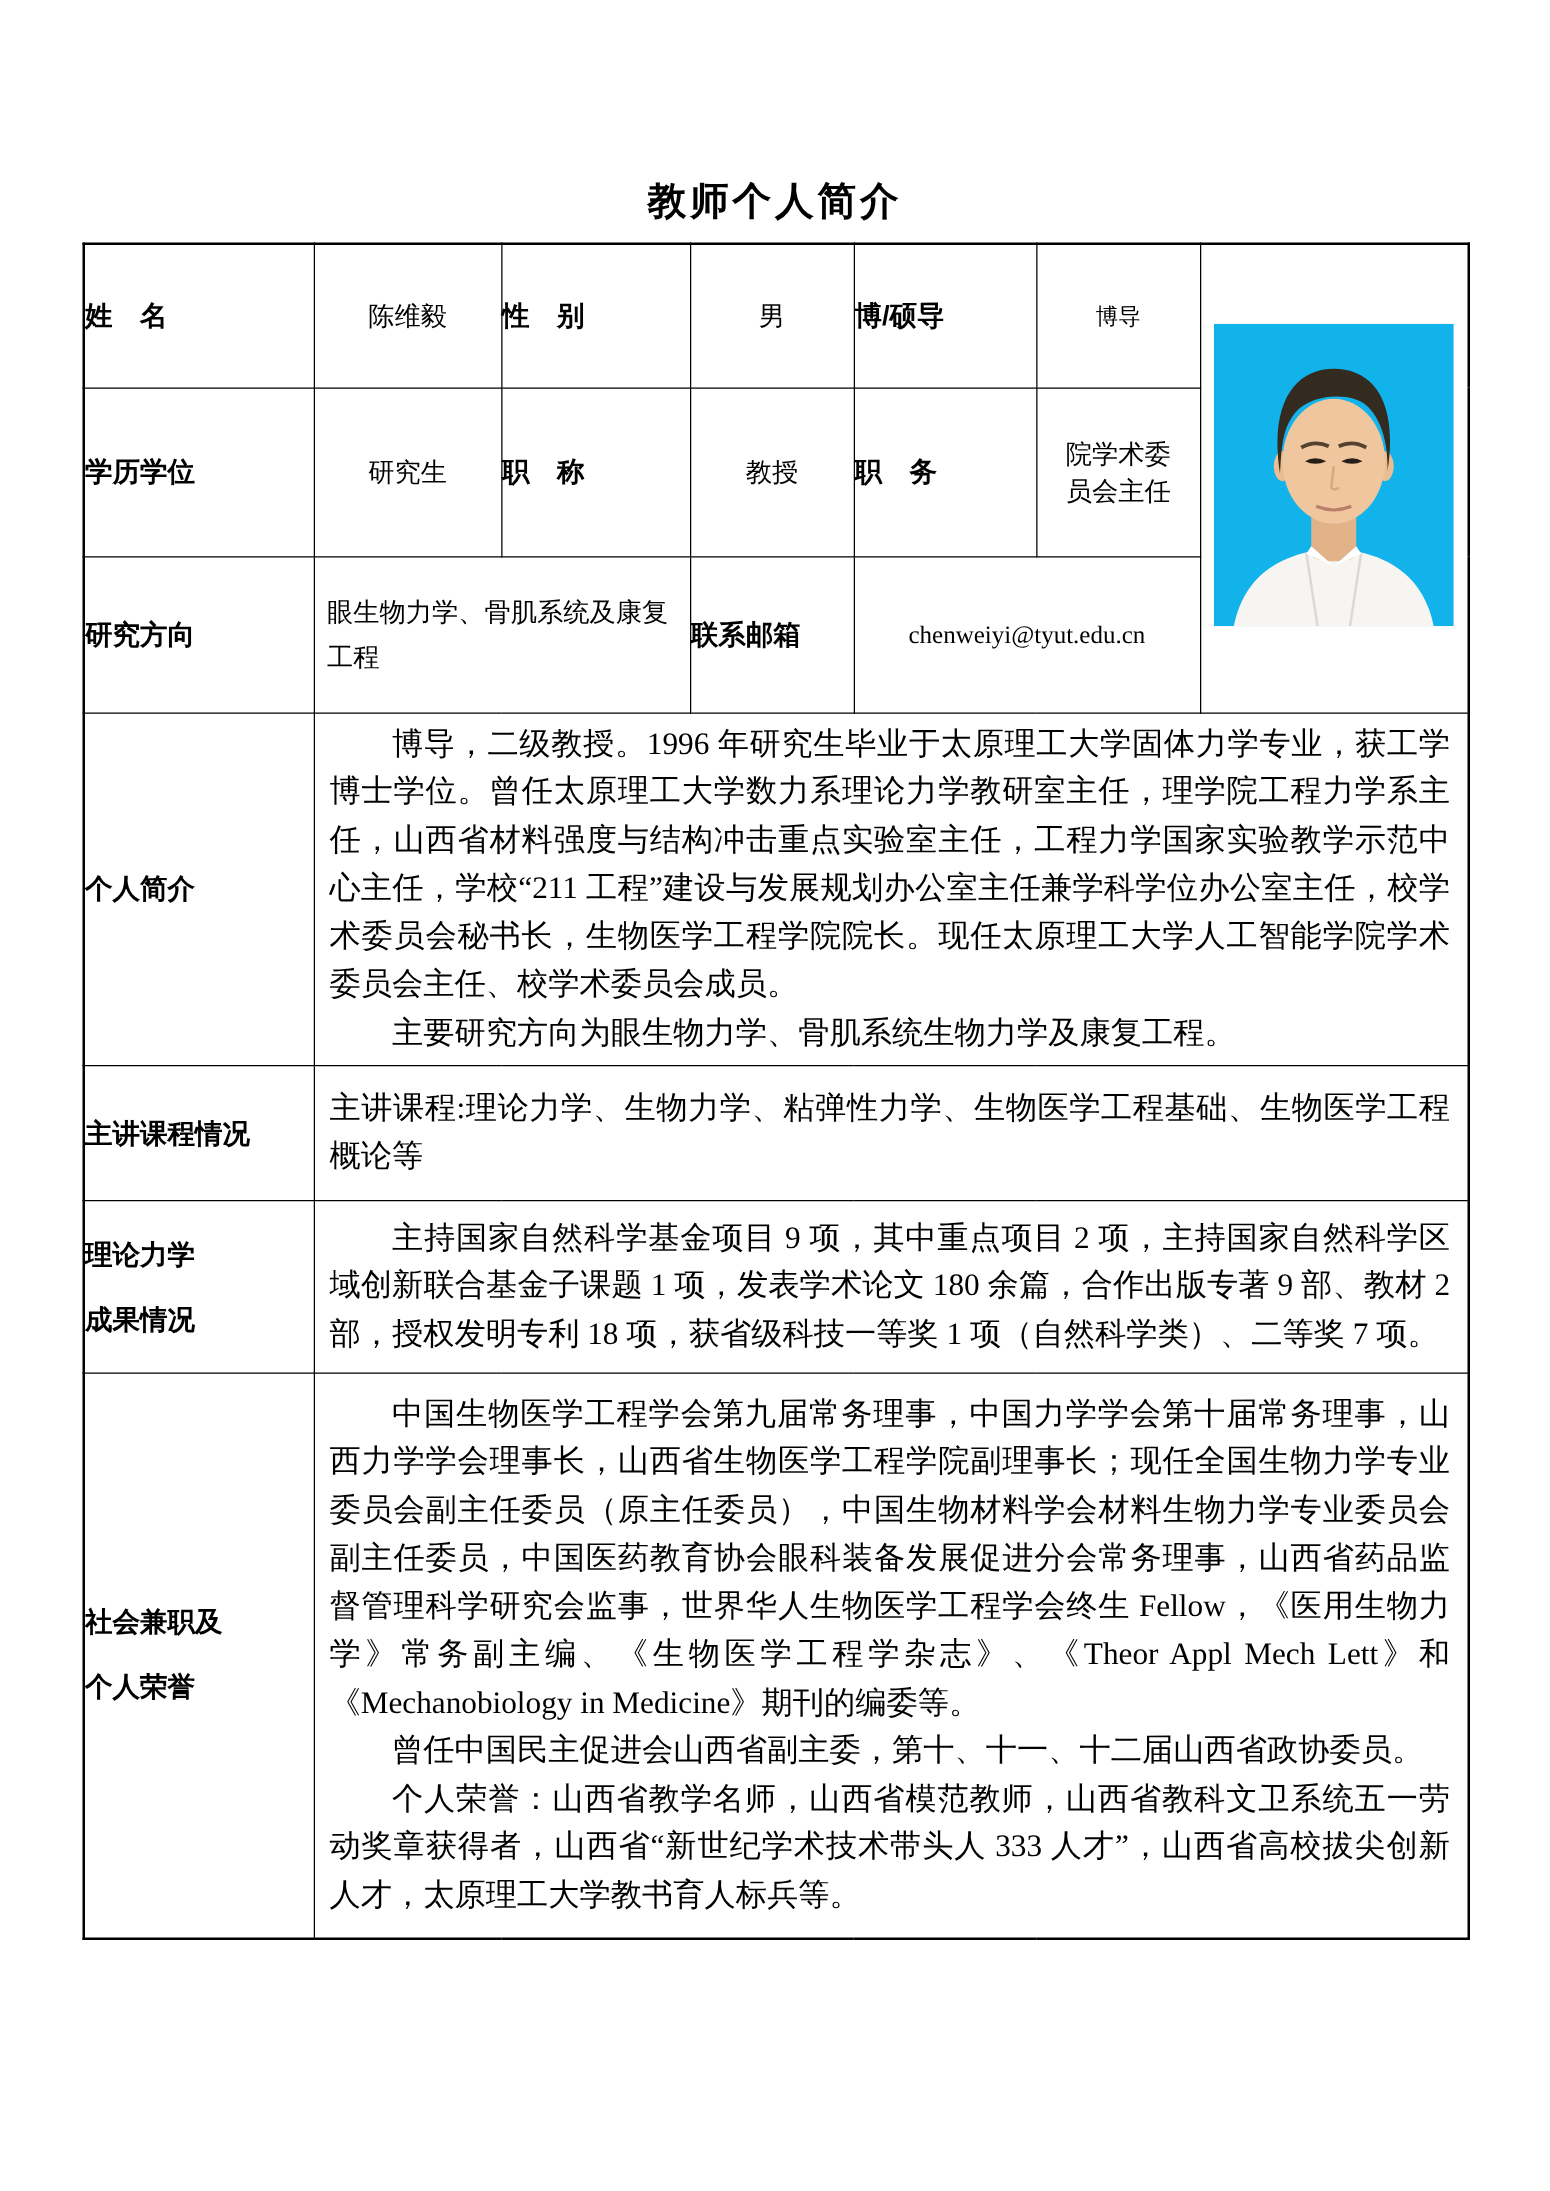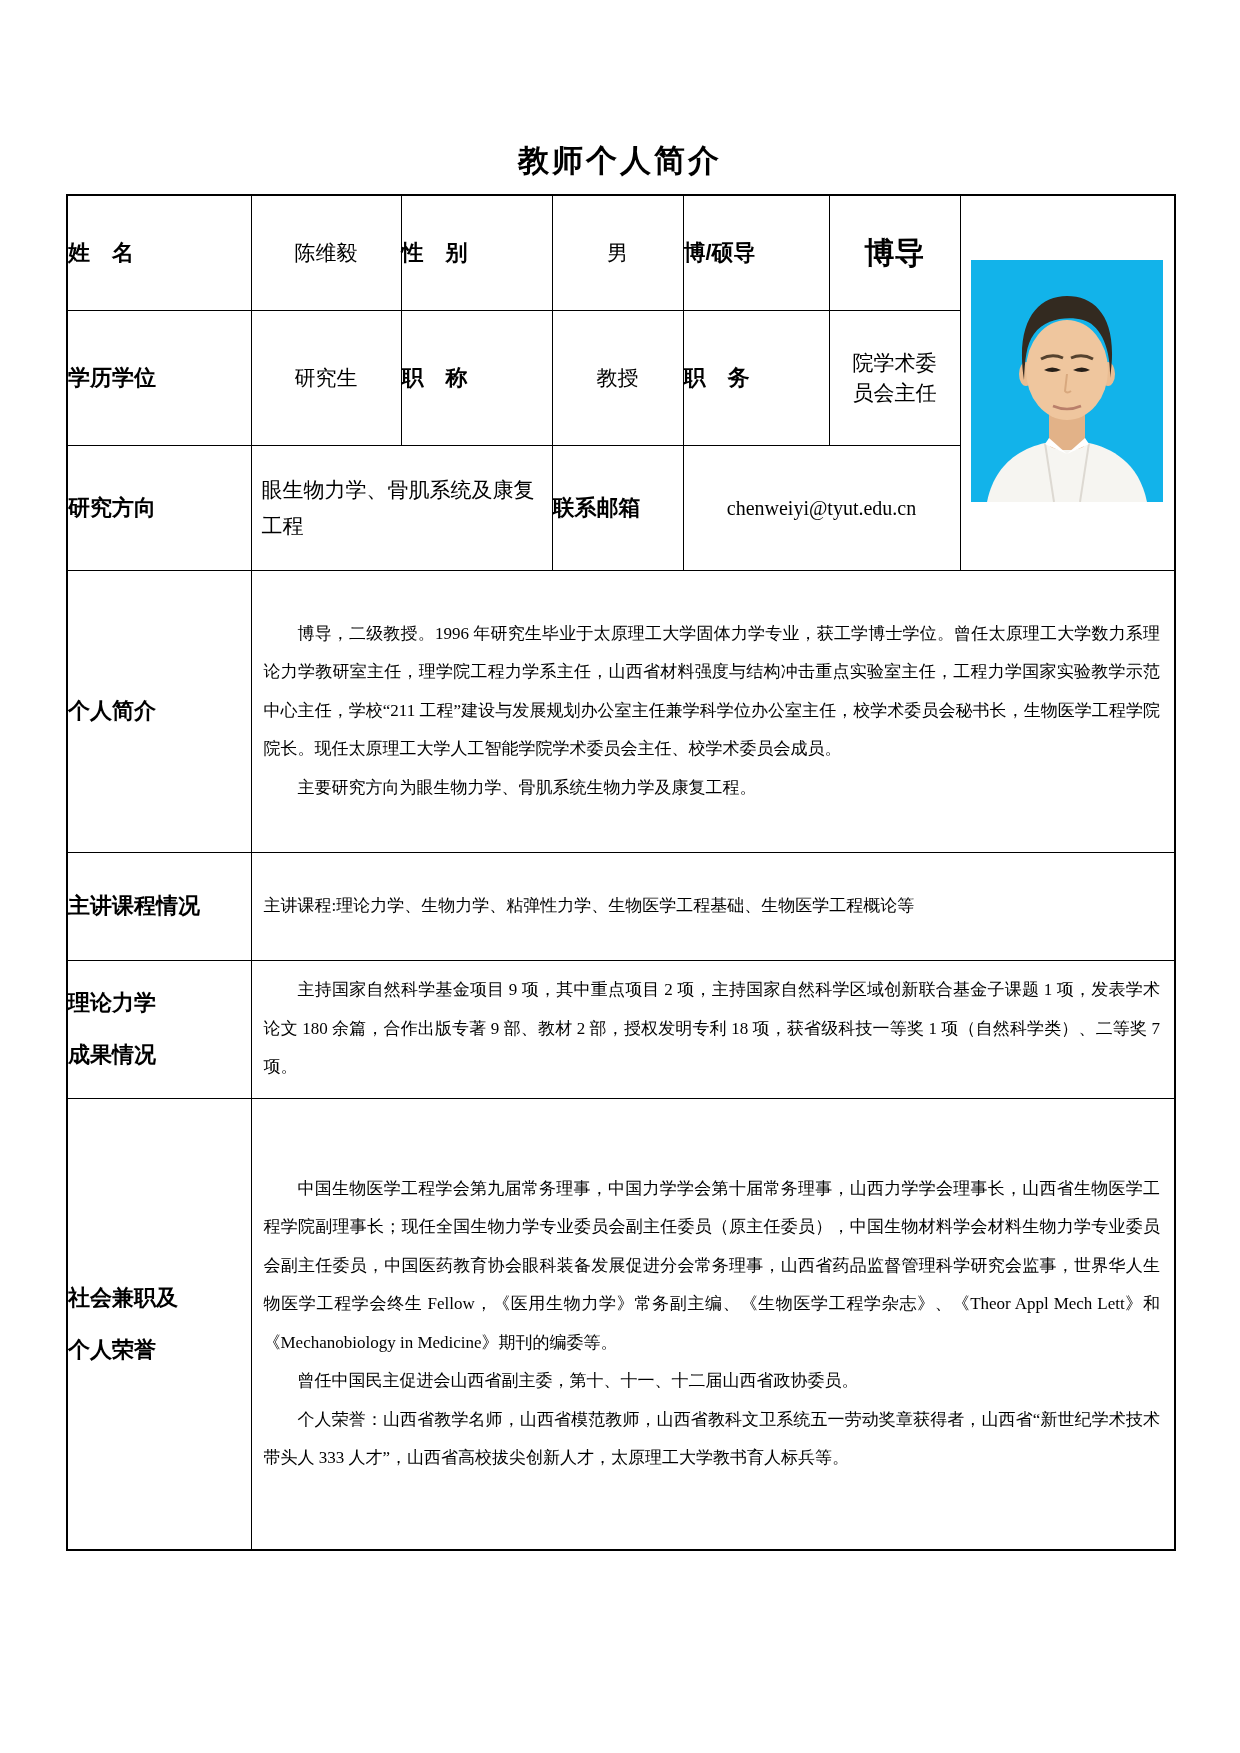--- a/index.html
+++ b/index.html
@@ -40,30 +40,30 @@
   td.label .label-line { display: block; }
   td.label.spread .label-line { line-height: 52px; }
   td.value {
     font-size: 21px;
     text-align: center;
     padding: 0 24px;
     line-height: 30px;
   }
   td.value.bold-value {
     font-family: "Liberation Sans", "DejaVu Sans", sans-serif;
-    font-weight: bold;
-    font-size: 30px;
+    font-weight: normal;
+    font-size: 18px;
   }
   td.value.left {
     text-align: left;
     padding: 0 10px;
     line-height: 36px;
   }
   td.content {
-    font-size: 17px;
+    font-size: 25px;
     line-height: 38.5px;
     text-align: justify;
     padding: 6px 14px 6px 12px;
   }
   td.content p.indent { text-indent: 2em; }
   td.photo-cell { text-align: center; }
   .photo-frame {
     display: inline-block;
     width: 192px;
     height: 242px;

